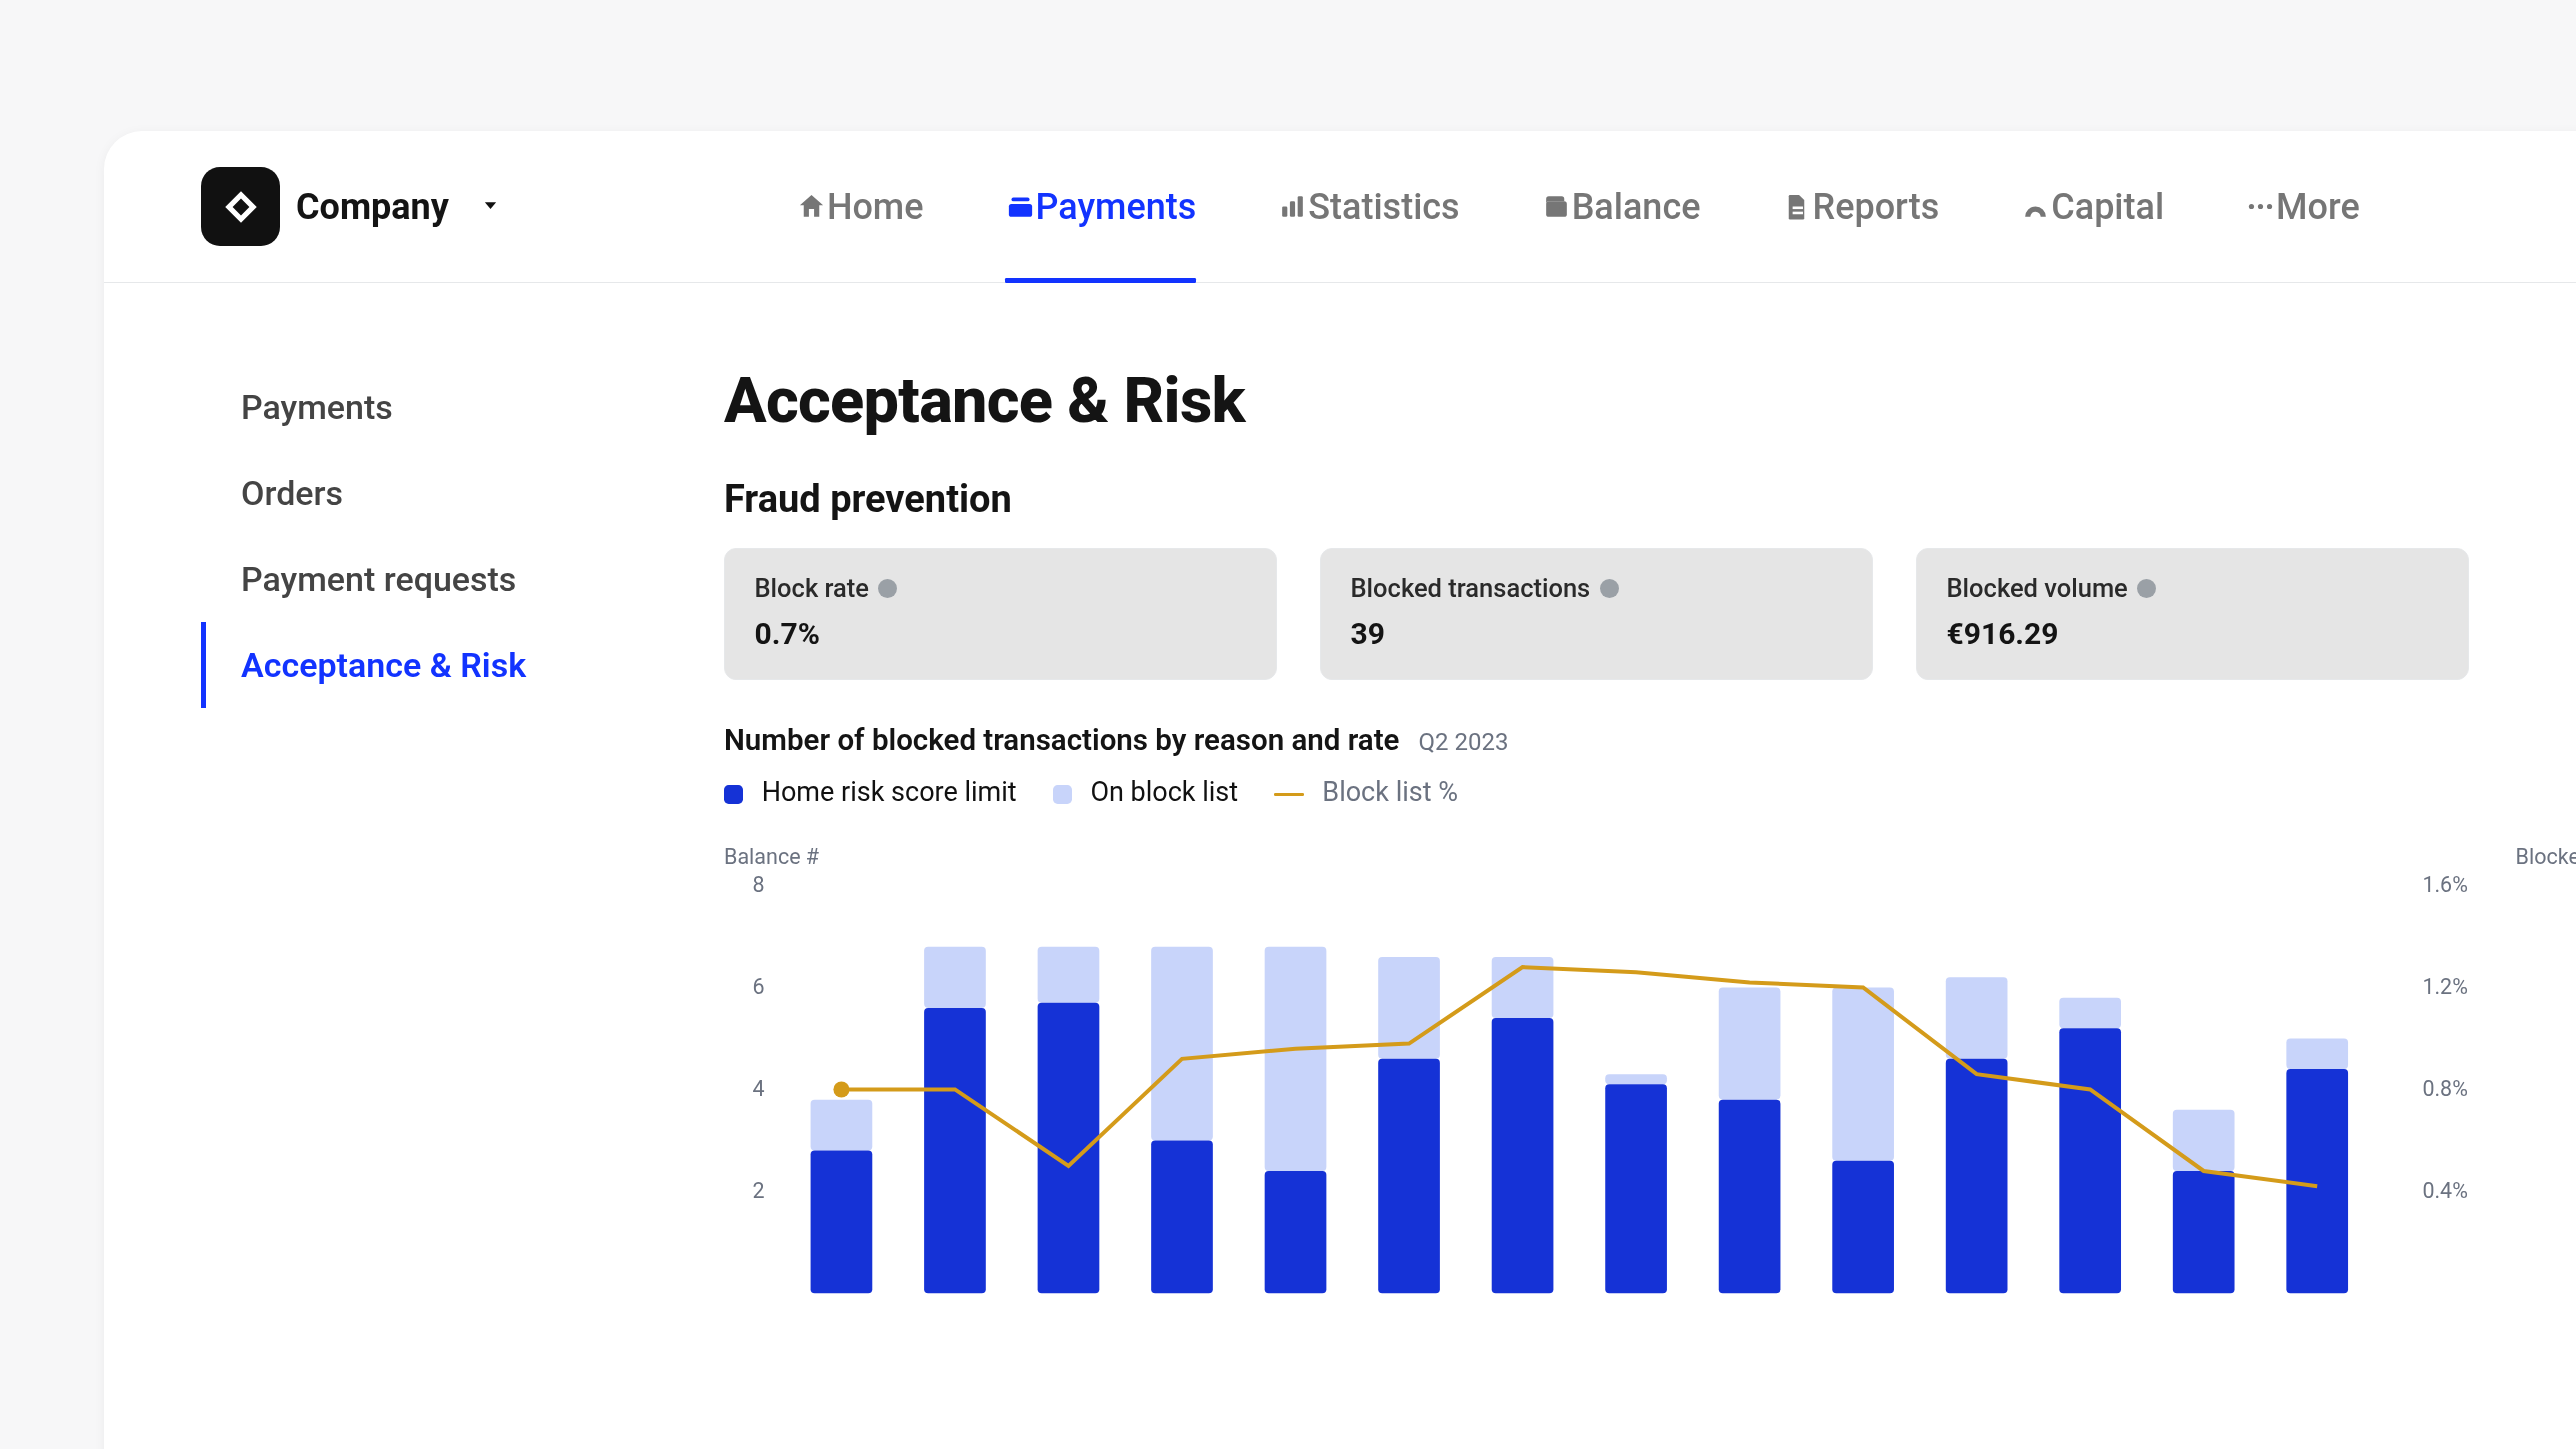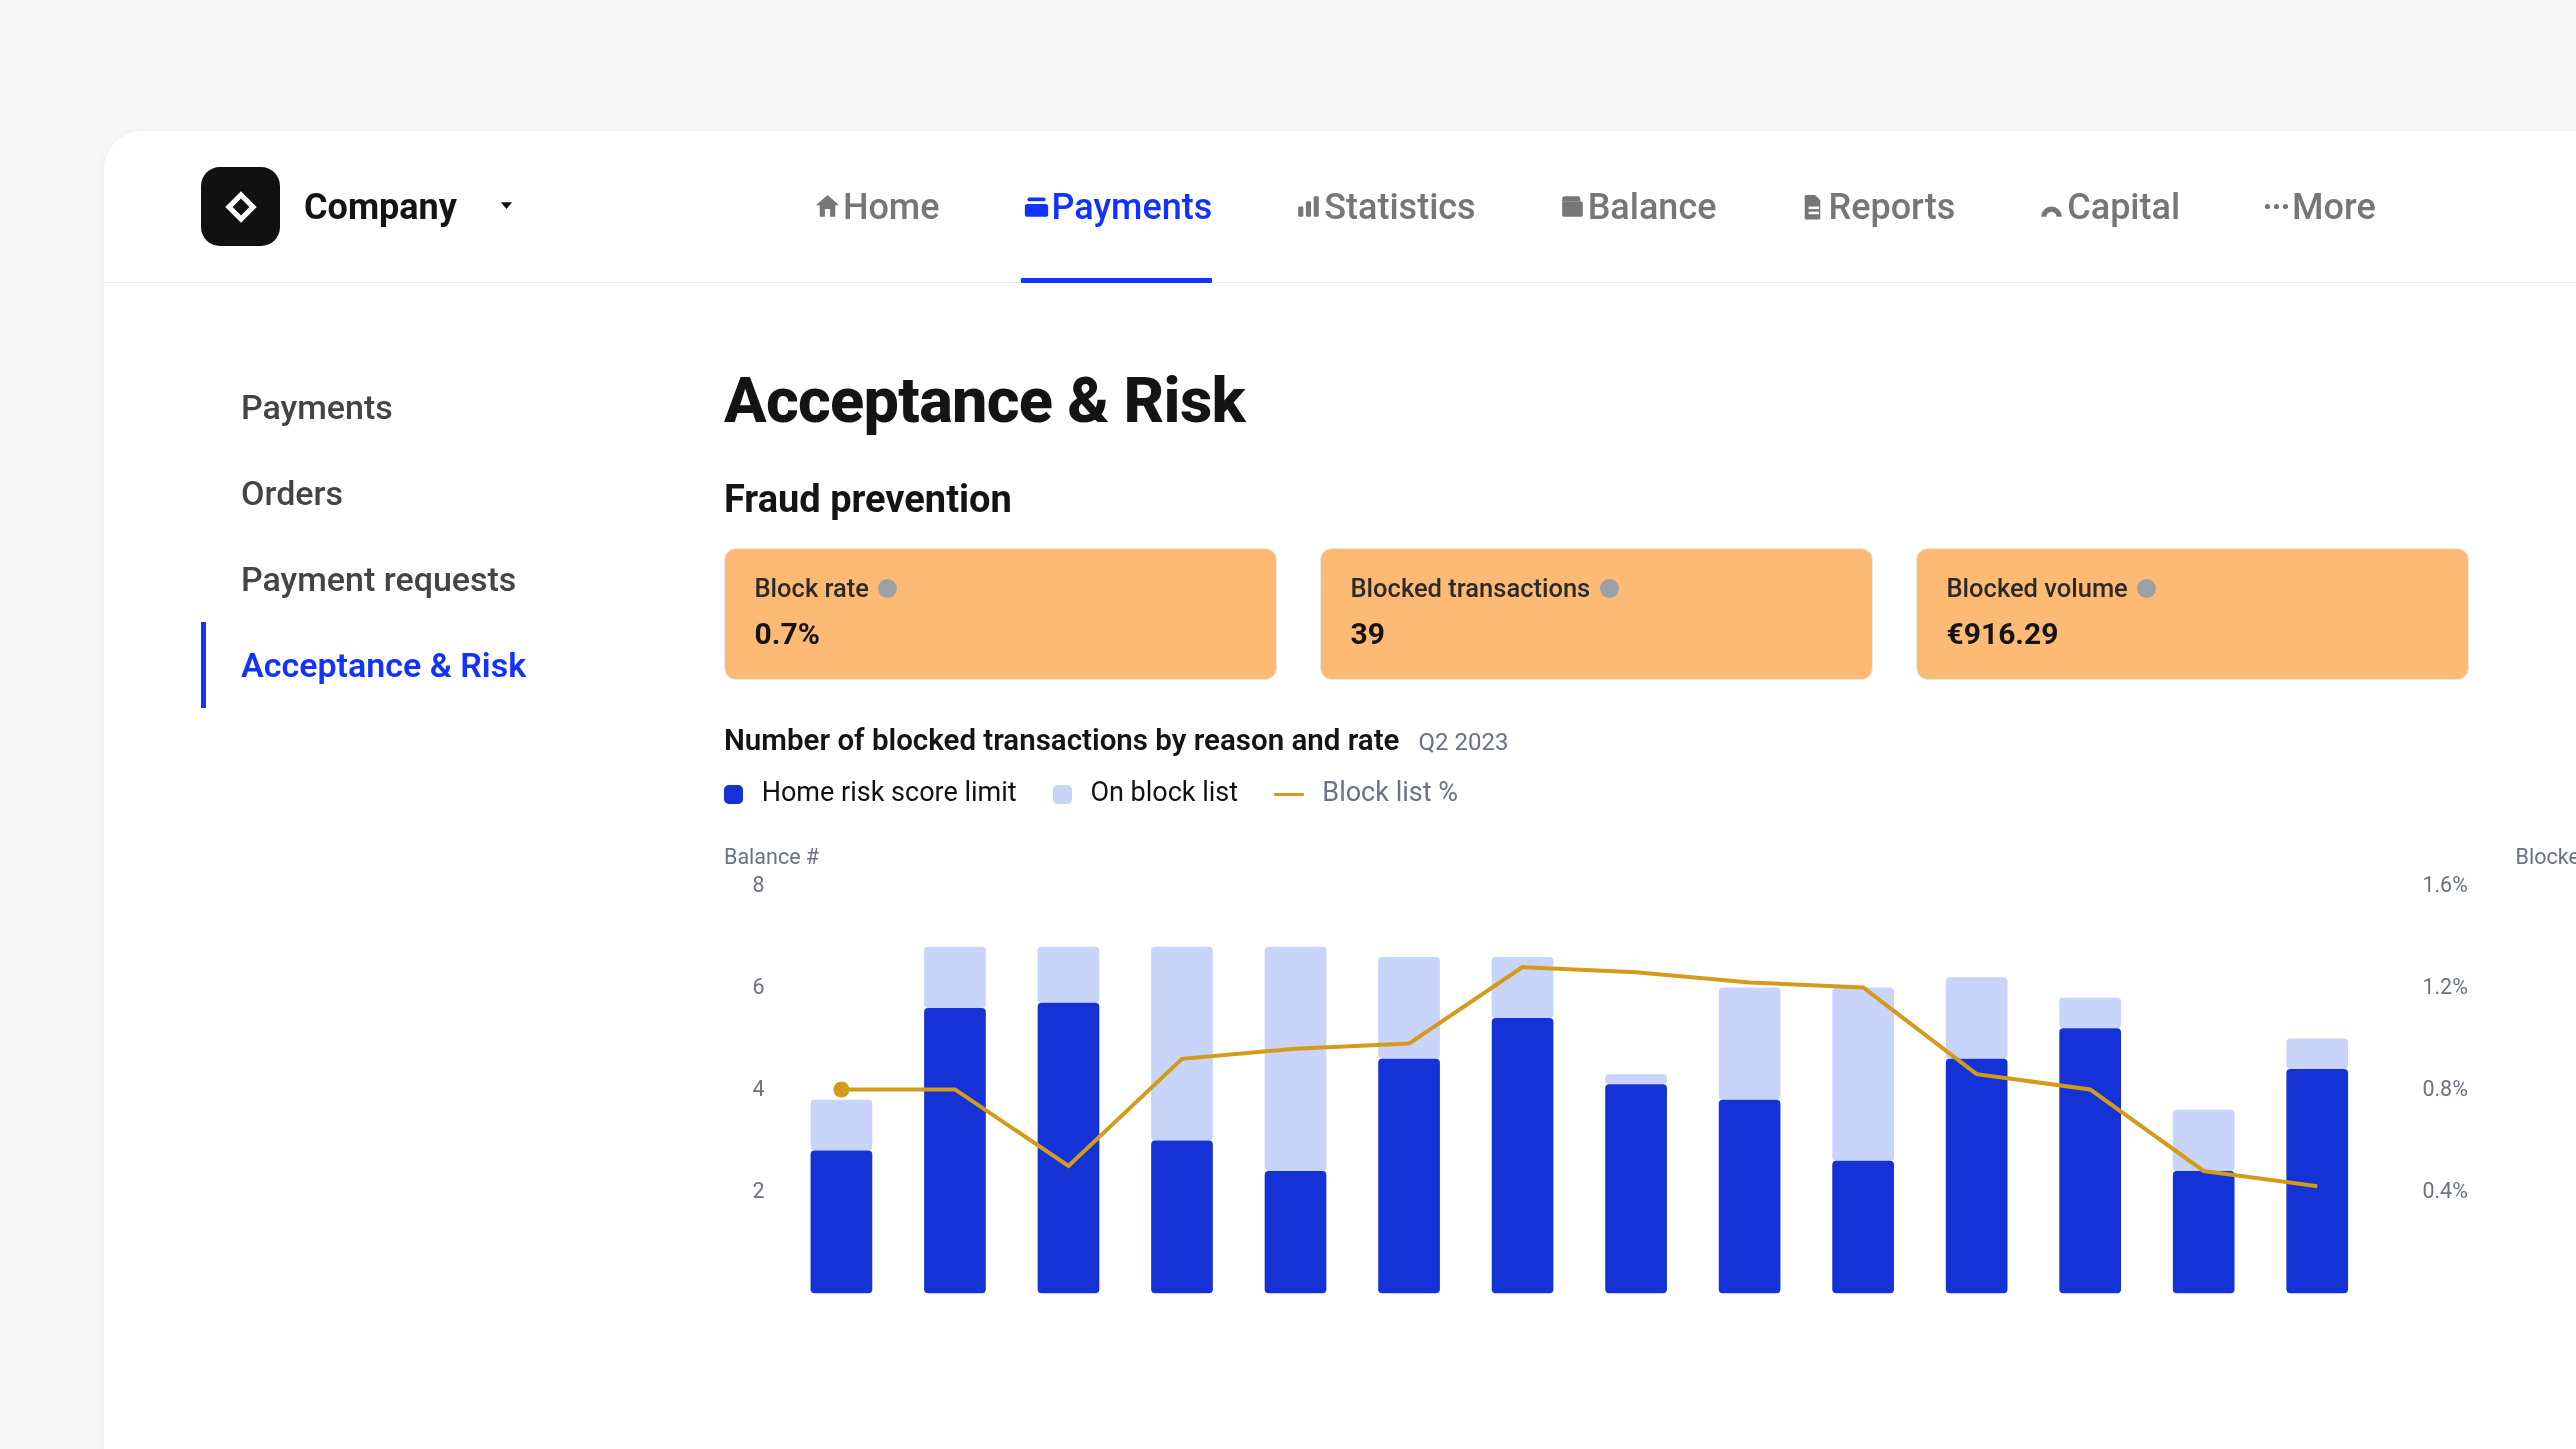--- a/index.html
+++ b/index.html
@@ -41,21 +41,21 @@
     box-shadow: 0 2.7px 12px rgba(0,0,0,0.05);
   }
 
   
   .nav{
     display:flex; align-items:center;
     height:152px;
     padding-left:97px;
     border-bottom:1.3px solid var(--border);
   }
-  .brand{display:flex; align-items:center; gap:24px; margin-right:292px}
+  .brand{display:flex; align-items:center; gap:16px; margin-right:292px}
   .brand-logo{
     width:79px; height:79px; border-radius:19px;
     background:#111;
     display:flex; align-items:center; justify-content:center;
   }
   .brand-logo svg{width:42px;height:42px}
   .brand-name{font-size:36px; font-weight:700}
   .brand-chev{margin-left:12px; color:#111}
   .brand-chev svg{width:27px;height:27px}
 
@@ -92,21 +92,21 @@
 
   
   .main{flex:1; padding-right:40px}
   .h1{font-size:63px; font-weight:800; letter-spacing:-0.7px; margin:0 0 40px 0}
   .h2{font-size:38px; font-weight:700; margin:0 0 27px 0}
 
   .cards{display:flex; gap:43px; margin-bottom:43px}
   .card{
     flex:0 0 553px;
     border:1.3px solid var(--border); border-radius:12px;
-    padding:24px 29.5px 28px 29.5px; background:#fdba74;
+    padding:24px 29.5px 28px 29.5px; background:#e5e5e5;
   }
   .card-label{font-size:25.5px; color:#2a2a2a; font-weight:500; display:flex; align-items:center; gap:9.4px}
   .card-label .info{width:19px;height:19px; border-radius:50%; background:#9aa0a6; display:inline-block}
   .card-value{font-size:30px; font-weight:700; margin-top:13.4px}
 
   .chart-title{font-size:29.5px; font-weight:600; display:flex; align-items:baseline; gap:19px; margin-bottom:19px}
   .chart-title .period{font-size:24px; color:var(--muted); font-weight:400}
 
   .legend{display:flex; align-items:center; gap:36px; font-size:27px; color:#111; margin-bottom:36px}
   .swatch{width:19px;height:19px;border-radius:4.7px; display:inline-block; margin-right:12px; vertical-align:middle}

